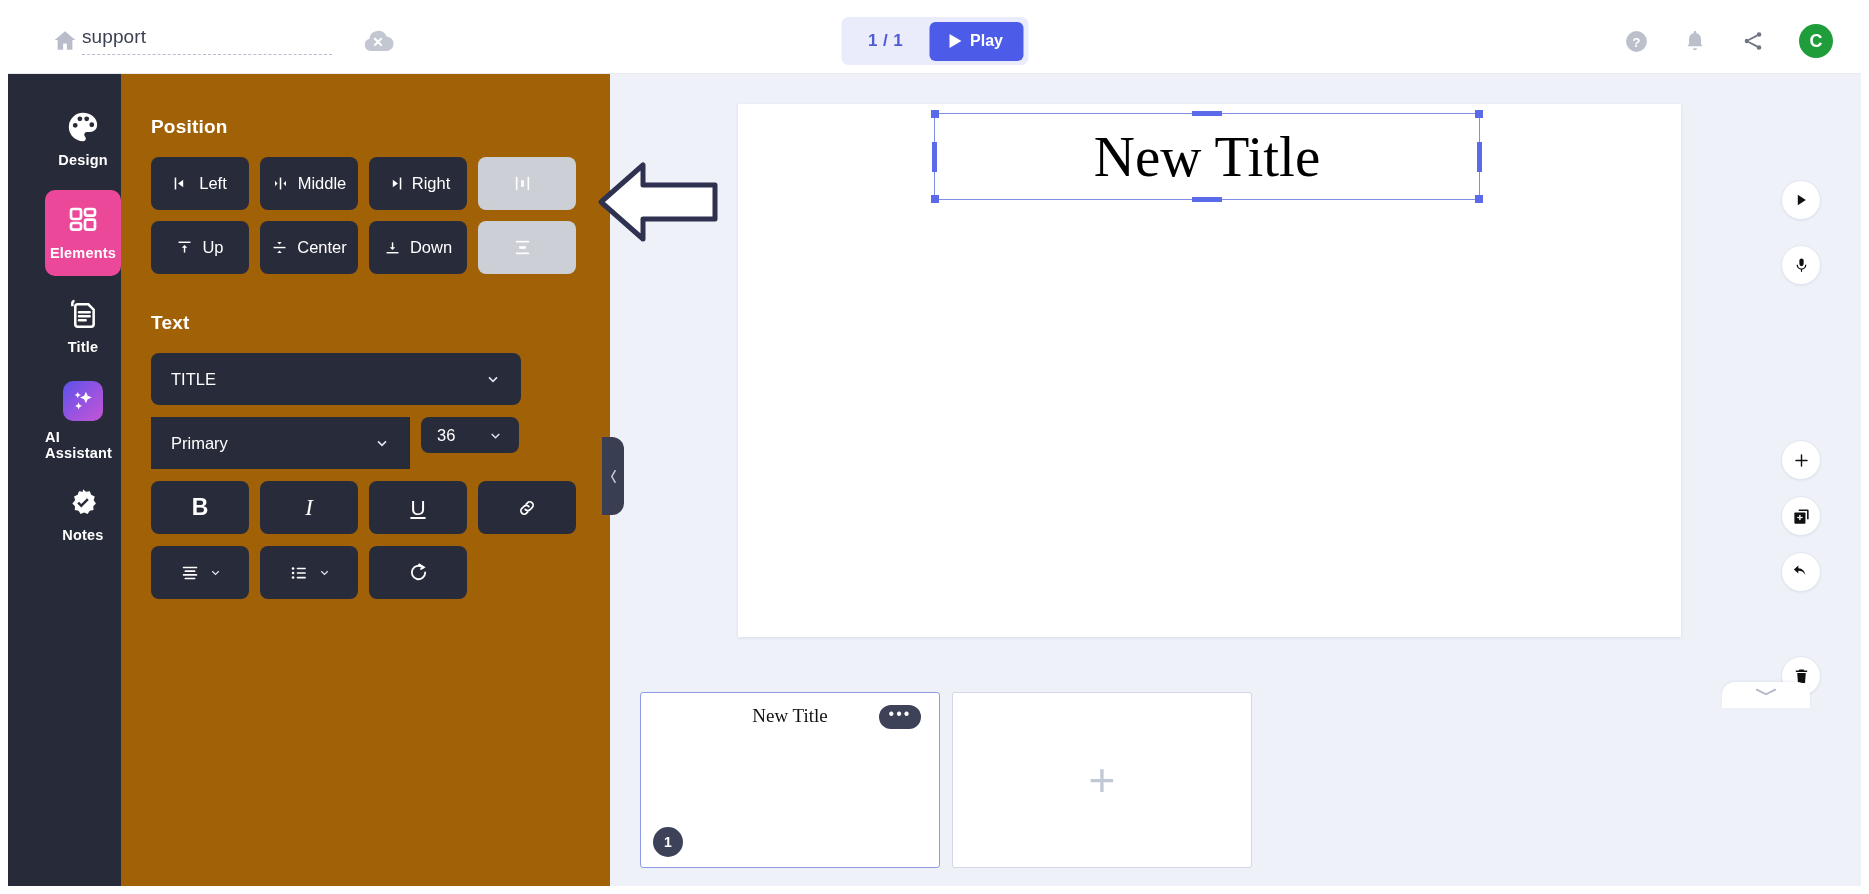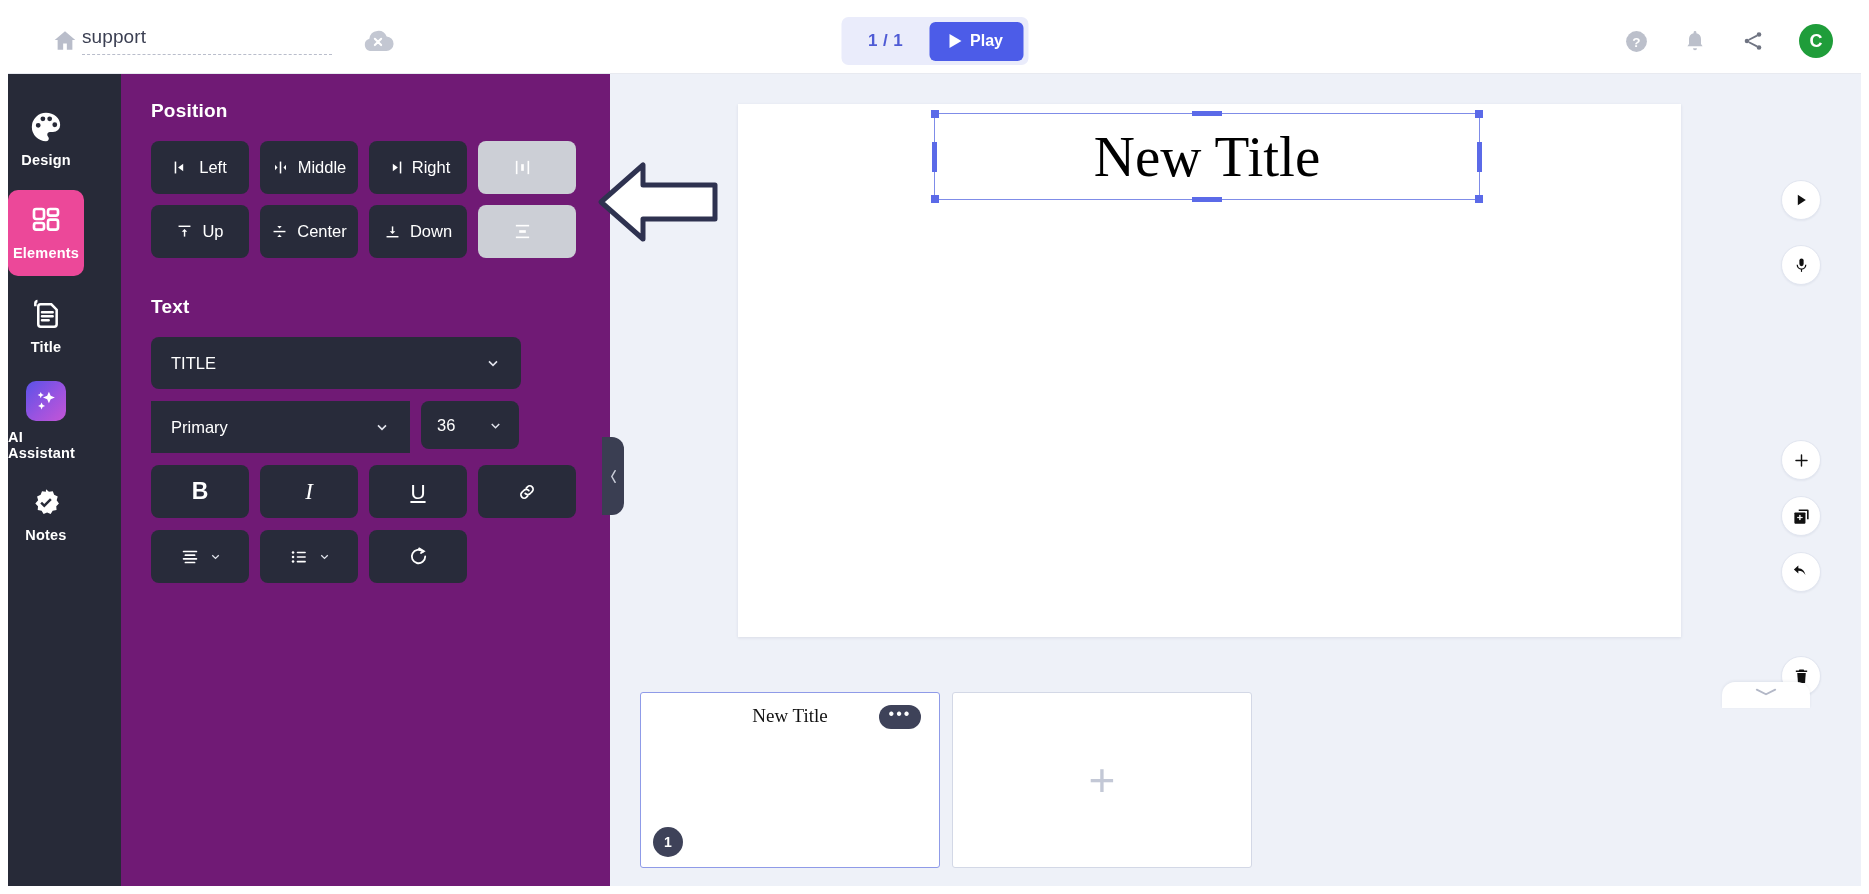--- a/index.html
+++ b/index.html
@@ -43,39 +43,39 @@
   .ticon { cursor: pointer; display: flex; align-items: center; justify-content: center; }
   .avatar {
     width: 34px; height: 34px; border-radius: 50%; background: #1f9d3a;
     color: #fff; display: flex; align-items: center; justify-content: center;
     font-size: 18px; font-weight: 600; cursor: pointer; font-family: "Liberation Sans", sans-serif;
   }
 
   
   .rail {
     position: absolute; left: 8px; top: 74px; width: 113px; height: 812px;
-    background: #272a38; display: flex; flex-direction: column; align-items: flex-start;
+    background: #272a38; display: flex; flex-direction: column; align-items: flex-end;
     padding-top: 22px; gap: 8px;
   }
   .rail-item {
     width: 76px; height: 86px; border-radius: 10px; cursor: pointer;
     display: flex; flex-direction: column; align-items: center; justify-content: center; gap: 8px;
   }
   .rail-item.active { background: #ec4899; }
   .rail-label { font-size: 14.5px; color: #fff; font-weight: 600; letter-spacing: .2px; }
   .ai-tile {
     width: 40px; height: 40px; border-radius: 10px;
     background: linear-gradient(135deg, #5a52e8 0%, #9a53e0 55%, #c455d6 100%);
     display: flex; align-items: center; justify-content: center;
   }
 
   
   .panel {
     position: absolute; left: 121px; top: 74px; width: 489px; height: 812px;
-    background: #701a75; padding: 26px 0 0 0; overflow: hidden;
+    background: #a16207; padding: 42px 0 0 0; overflow: hidden;
   }
   .sec-title { color: #ffffff; font-size: 19px; font-weight: 700; margin: 0 0 19px 30px; letter-spacing: .2px; }
   .grid4 { display: grid; grid-template-columns: repeat(4, 98px); gap: 11px; margin-left: 30px; }
   .pbtn {
     height: 53px; border-radius: 8px; background: #282b3a; border: none;
     color: #ffffff; font-size: 16.5px; display: flex; align-items: center;
     justify-content: center; gap: 9px; cursor: pointer; font-family: "Liberation Sans", sans-serif;
   }
   .pbtn.light { background: #cccfd6; }
   .row-gap { height: 11px; }
@@ -83,21 +83,21 @@
   .sec-text { margin-top: 38px; }
   .sel-wide {
     margin: 0 0 0 30px; width: 370px; height: 52px; border-radius: 8px; background: #282b3a;
     display: flex; align-items: center; padding: 0 20px; color: #fff; font-size: 16.5px;
     cursor: pointer; justify-content: space-between;
   }
   .row2 { display: flex; margin-left: 30px; gap: 11px; margin-top: 12px; }
   .sel-primary { width: 259px; height: 52px; border-radius: 0; background: #282b3a;
     display: flex; align-items: center; padding: 0 20px; color: #fff; font-size: 16.5px;
     cursor: pointer; justify-content: space-between; }
-  .sel-size { width: 98px; height: 48px; border-radius: 8px; background: #282b3a;
+  .sel-size { width: 98px; height: 36px; border-radius: 8px; background: #282b3a;
     display: flex; align-items: center; padding: 0 16px; color: #fff; font-size: 16.5px;
     cursor: pointer; justify-content: space-between; }
   .fmt-grid { display: grid; grid-template-columns: repeat(4, 98px); gap: 11px; margin-left: 30px; margin-top: 12px; }
   .fbtn {
     height: 53px; border-radius: 8px; background: #282b3a; border: none; color: #fff;
     display: flex; align-items: center; justify-content: center; gap: 8px; cursor: pointer;
     font-size: 23px; font-family: "Liberation Serif", serif;
   }
   .sec-fill { margin-top: 40px; }
   .fill-swatch {

